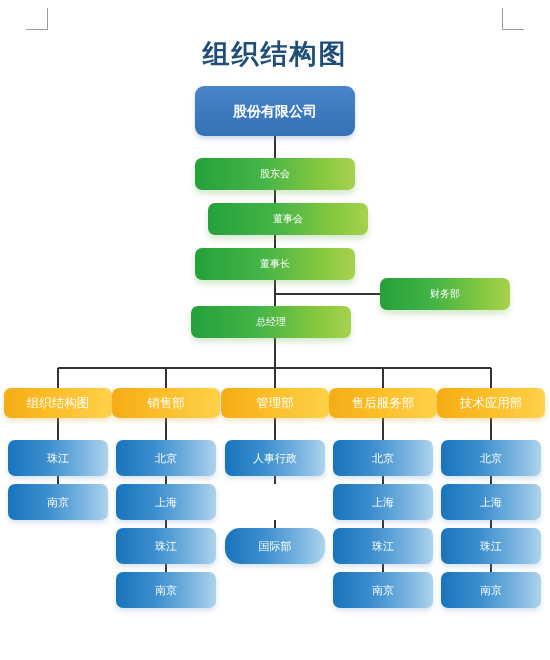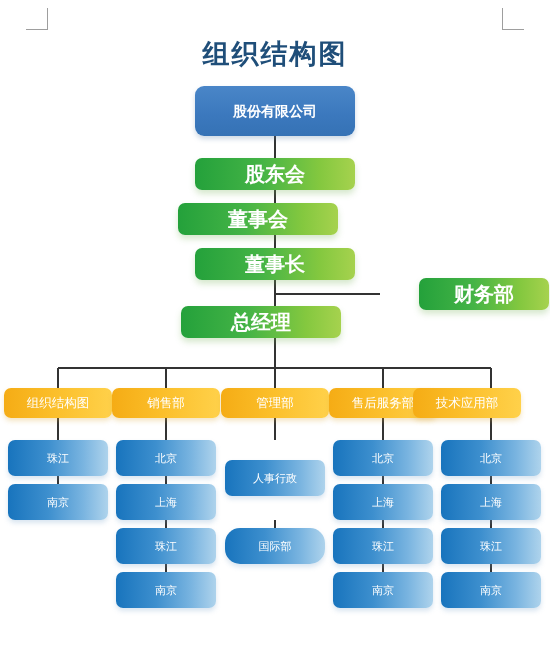--- a/index.html
+++ b/index.html
@@ -85,22 +85,22 @@
     background: linear-gradient(180deg, #4a86c8 0%, #3b78bd 60%, #3572b5 100%);
     border-radius: 9px;
     font-size: 14px;
     font-weight: bold;
     box-shadow: 0 3px 5px rgba(90,130,170,0.30);
   }
 
   .node.green {
     background: linear-gradient(90deg, #24a13b 0%, #45b446 42%, #84c83f 78%, #a6d24e 100%);
     box-shadow: 0 4px 6px rgba(120,180,90,0.30);
-    font-size: 20px;
-    font-weight: bold;
+    font-size: 10px;
+    font-weight: normal;
   }
 
   .node.orange {
     background: linear-gradient(90deg, #f5ac15 0%, #fbbe29 45%, #ffd14a 100%);
     box-shadow: 0 3px 5px rgba(220,170,60,0.30);
     font-size: 12.5px;
   }
 
   .node.blue {
     background: linear-gradient(90deg, #1874bd 0%, #3d8fce 40%, #79b4e0 75%, #aed3ec 100%);
@@ -124,34 +124,34 @@
 
 <div class="chart" id="chart">
     <div class="node root" style="left: 195px; top: 86px; width: 160px; height: 50px;">
       <span>股份有限公司</span>
     </div>
     <div class="line vline" style="left: 274px; top: 136px; height: 22px;"></div>
     <div class="node green" style="left: 195px; top: 158px; width: 160px; height: 32px;">
       <span>股东会</span>
     </div>
     <div class="line vline" style="left: 274px; top: 190px; height: 13px;"></div>
-    <div class="node green" style="left: 178px; top: 203px; width: 160px; height: 32px;">
+    <div class="node green" style="left: 208px; top: 203px; width: 160px; height: 32px;">
       <span>董事会</span>
     </div>
     <div class="line vline" style="left: 274px; top: 235px; height: 13px;"></div>
     <div class="node green" style="left: 195px; top: 248px; width: 160px; height: 32px;">
       <span>董事长</span>
     </div>
     <div class="line vline" style="left: 274px; top: 280px; height: 26px;"></div>
-    <div class="node green" style="left: 181px; top: 306px; width: 160px; height: 32px;">
+    <div class="node green" style="left: 191px; top: 306px; width: 160px; height: 32px;">
       <span>总经理</span>
     </div>
     <div class="line vline" style="left: 274px; top: 280px; height: 14px;"></div>
     <div class="line hline" style="left: 275px; top: 293px; width: 105px;"></div>
-    <div class="node green" style="left: 380px; top: 278px; width: 130px; height: 32px; margin-left: 39px;">
+    <div class="node green" style="left: 380px; top: 278px; width: 130px; height: 32px;">
       <span>财务部</span>
     </div>
     <div class="line vline" style="left: 274px; top: 338px; height: 30px;"></div>
     <div class="line hline" style="left: 58px; top: 367px; width: 433px;"></div>
     <div class="line vline" style="left: 57px; top: 368px; height: 20px;"></div>
     <div class="node orange" style="left: 4px; top: 388px; width: 108px; height: 30px;">
       <span>组织结构图</span>
     </div>
     <div class="line vline" style="left: 57px; top: 418px; height: 22px;"></div>
     <div class="node blue" style="left: 8px; top: 440px; width: 100px; height: 36px;">
@@ -179,21 +179,21 @@
     </div>
     <div class="line vline" style="left: 165px; top: 564px; height: 8px;"></div>
     <div class="node blue" style="left: 116px; top: 572px; width: 100px; height: 36px;">
       <span>南京</span>
     </div>
     <div class="line vline" style="left: 274px; top: 368px; height: 20px;"></div>
     <div class="node orange" style="left: 221px; top: 388px; width: 108px; height: 30px;">
       <span>管理部</span>
     </div>
     <div class="line vline" style="left: 274px; top: 418px; height: 22px;"></div>
-    <div class="node blue" style="left: 225px; top: 440px; width: 100px; height: 36px; margin-top: 20px;">
+    <div class="node blue" style="left: 225px; top: 440px; width: 100px; height: 36px;">
       <span>人事行政</span>
     </div>
     <div class="line vline" style="left: 274px; top: 476px; height: 8px;"></div>
     <div class="line vline" style="left: 274px; top: 520px; height: 8px;"></div>
     <div class="node blue" style="left: 225px; top: 528px; width: 100px; height: 36px; border-radius: 15px;">
       <span>国际部</span>
     </div>
     <div class="line vline" style="left: 382px; top: 368px; height: 20px;"></div>
     <div class="node orange" style="left: 329px; top: 388px; width: 108px; height: 30px;">
       <span>售后服务部</span>
@@ -208,21 +208,21 @@
     </div>
     <div class="line vline" style="left: 382px; top: 520px; height: 8px;"></div>
     <div class="node blue" style="left: 333px; top: 528px; width: 100px; height: 36px;">
       <span>珠江</span>
     </div>
     <div class="line vline" style="left: 382px; top: 564px; height: 8px;"></div>
     <div class="node blue" style="left: 333px; top: 572px; width: 100px; height: 36px;">
       <span>南京</span>
     </div>
     <div class="line vline" style="left: 490px; top: 368px; height: 20px;"></div>
-    <div class="node orange" style="left: 413px; top: 388px; width: 108px; height: 30px;">
+    <div class="node orange" style="left: 437px; top: 388px; width: 108px; height: 30px;">
       <span>技术应用部</span>
     </div>
     <div class="line vline" style="left: 490px; top: 418px; height: 22px;"></div>
     <div class="node blue" style="left: 441px; top: 440px; width: 100px; height: 36px;">
       <span>北京</span>
     </div>
     <div class="line vline" style="left: 490px; top: 476px; height: 8px;"></div>
     <div class="node blue" style="left: 441px; top: 484px; width: 100px; height: 36px;">
       <span>上海</span>
     </div>

